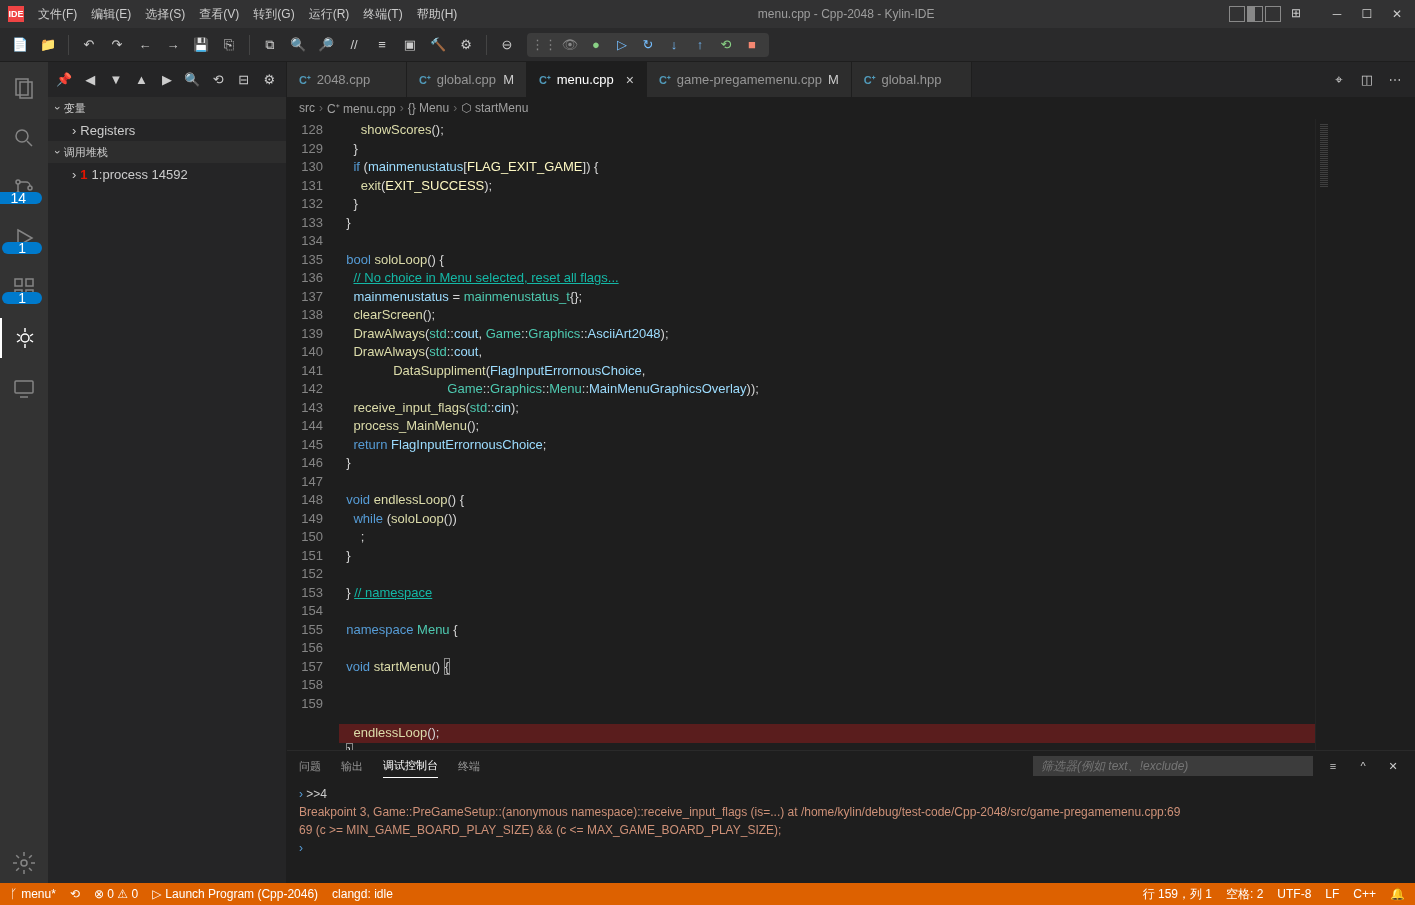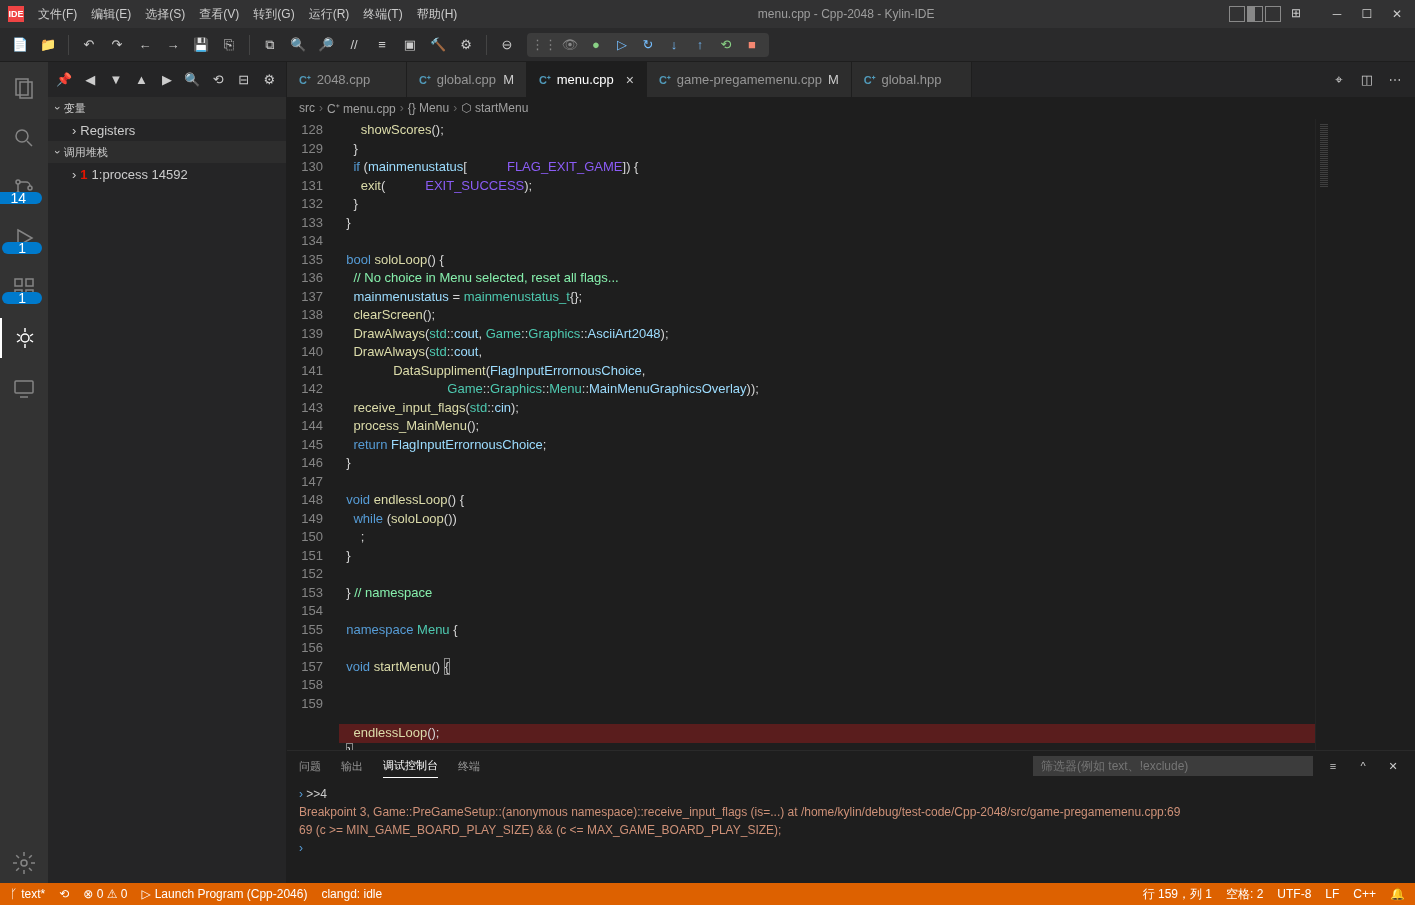--- a/index.html
+++ b/index.html
@@ -40,27 +40,27 @@
 .tab-actions { margin-left:auto; display:flex; gap:8px; padding:0 10px; align-items:center;}
 .breadcrumbs { height: 22px; background: #1e1e1e; display: flex; align-items: center; padding: 0 12px; font-size: 12px; color: #a0a0a0; gap: 4px; }
 .breadcrumb-sep { color:#666; }
 .editor-body { flex: 1; display: flex; overflow: hidden; position:relative; background:#1e1e1e;}
 .gutter { width: 52px; text-align: right; padding-right: 16px; color: #858585; font-family: Consolas, monospace; font-size: 13px; line-height: 18.5px; padding-top: 2px; user-select:none; position:relative;}
 .gutter-line { height: 18.5px; position:relative;}
 .code { flex: 1; font-family: Consolas, "Courier New", monospace; font-size: 13px; line-height: 18.5px; padding-top: 2px; white-space: pre; color: #d4d4d4; overflow:hidden;}
 .code-line { height: 18.5px; }
 .highlight-line { background:#5a1d1d;margin-top:48px; }
 .minimap { width: 100px; background:#1e1e1e; border-left:1px solid #2a2a2a; opacity:0.6; font-size:2px; line-height:2px; padding:4px; color:#888; overflow:hidden;}
-.kw { color:#569cd6;} .fn{color:#dcdcaa;} .cm{color:#86efac;} .ty{color:#4ec9b0;} .ns{color:#4ec9b0;} .op{color:#d4d4d4;} .cn{color:#8b5cf6;padding-left:40px;} .pn{color:#d4d4d4;} .vr{color:#9cdcfe;}
+.kw { color:#569cd6;} .fn{color:#dcdcaa;} .cm{color:#14b8a6;text-decoration:underline;} .ty{color:#4ec9b0;} .ns{color:#4ec9b0;} .op{color:#d4d4d4;} .cn{color:#fef9c3;} .pn{color:#d4d4d4;} .vr{color:#9cdcfe;}
 .panel { height: 133px; background: #1e1e1e; border-top: 1px solid #2a2a2a; display: flex; flex-direction: column; }
 .panel-tabs { height: 30px; display: flex; align-items: center; padding: 0 12px; gap: 20px; font-size: 11px; }
 .panel-tab { color: #969696; cursor: pointer; padding: 4px 0;}
 .panel-tab.active { color: #fff; border-bottom: 1px solid #fff; }
 .panel-actions { margin-left:auto; display:flex; align-items:center; gap:10px;}
-.filter-input { background:#3c3c3c; border:none; color:#ccc; padding:3px 8px; width:280px; font-size:12px;}
+.filter-input { background:#3c3c3c; border:none; color:#ccc; padding:3px 8px; width:280px; font-size:12px;font-style:italic;}
 .panel-body { flex: 1; padding: 4px 12px; font-family: Consolas, monospace; font-size: 12px; color: #cccccc; overflow:hidden; line-height:18px;}
 .debug-out { color:#ce9178; }
 .prompt-arrow { color:#569cd6; }
 .statusbar { height: 22px; background: #dd6100; display: flex; align-items: center; padding: 0 10px; font-size: 12px; color: #fff; gap: 14px; }
 .status-item { display:flex; align-items:center; gap:4px; cursor:pointer;}
 .status-right { margin-left:auto; display:flex; gap:14px;}
 .chevron::before { content:"›"; display:inline-block; transform:rotate(0deg); color:#ccc;}
 .chevron.down::before { transform:rotate(90deg);}
 </style>
 </head>
@@ -361,21 +361,21 @@
           <div></div>
           <div class="debug-out">Breakpoint 3, Game::PreGameSetup::(anonymous namespace)::receive_input_flags (is=...) at /home/kylin/debug/test-code/Cpp-2048/src/game-pregamemenu.cpp:69</div>
           <div class="debug-out">69              (c &gt;= MIN_GAME_BOARD_PLAY_SIZE) &amp;&amp; (c &lt;= MAX_GAME_BOARD_PLAY_SIZE);</div>
           <div><span class="prompt-arrow">›</span></div>
         </div>
     </div>
   </div>
 </div>
 
 <div class="statusbar">
-  <div class="status-item">ᚴ <span>text*</span></div>
+  <div class="status-item">ᚴ <span>menu*</span></div>
   <div class="status-item">⟲</div>
   <div class="status-item">⊗ 0 ⚠ 0</div>
   <div class="status-item">▷ <span>Launch Program (Cpp-2046)</span></div>
   <div class="status-item">clangd: idle</div>
   <div class="status-right">
     <div class="status-item">行 159，列 1</div>
     <div class="status-item">空格: 2</div>
     <div class="status-item">UTF-8</div>
     <div class="status-item">LF</div>
     <div class="status-item">C++</div>

